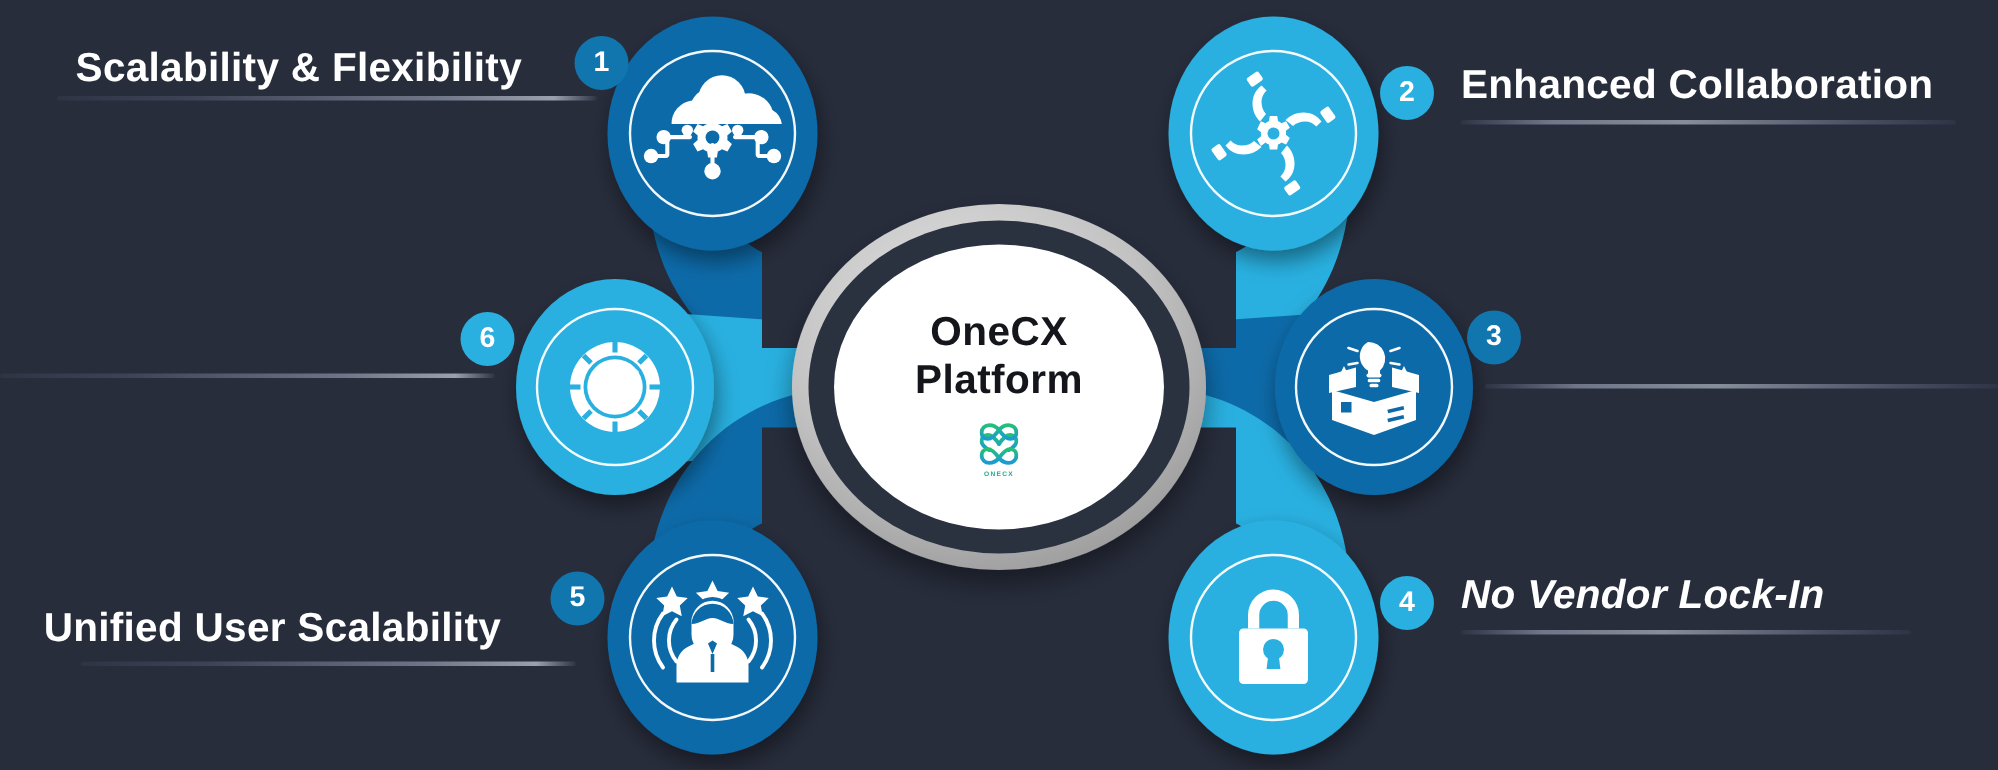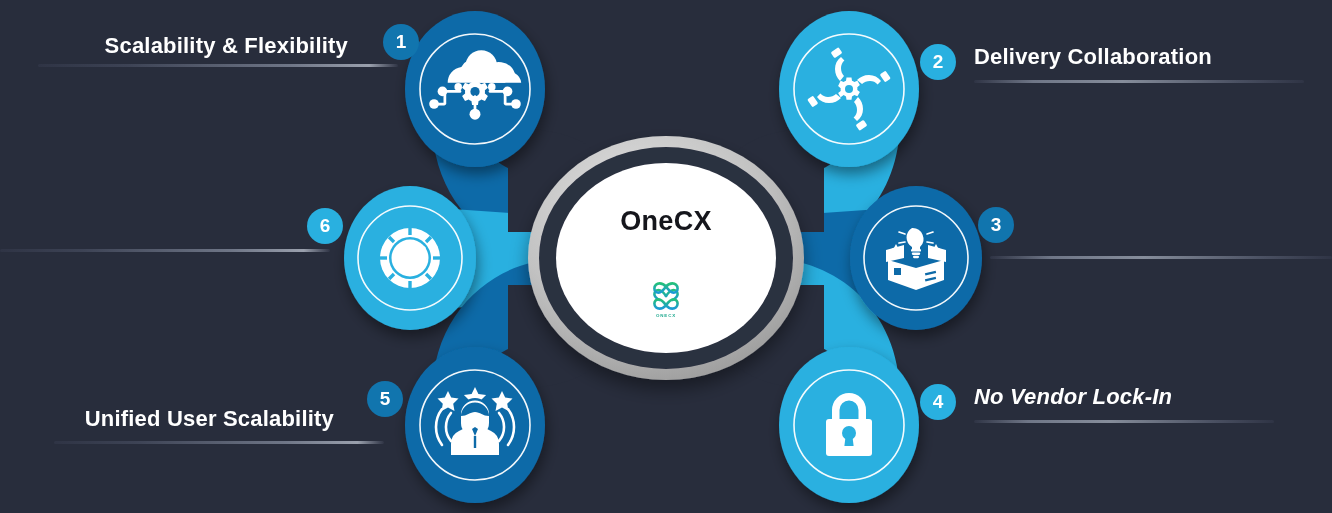--- a/index.html
+++ b/index.html
@@ -23,21 +23,21 @@
     left: 0; top: 0;
     width: 1332px;
     height: 513px;
   }
 
   
   .label-block {
     position: absolute;
     color: #ffffff;
     font-weight: bold;
-    font-size: 22px;
+    font-size: 27px;
     letter-spacing: 0.2px;
     line-height: 27px;
     white-space: pre-line;
   }
   .label-left  { text-align: right; }
   .label-right { text-align: left; }
 
   .rule {
     position: absolute;
     height: 3px;
@@ -318,20 +318,21 @@
 
     <g filter="url(#hubShadow)">
       <ellipse cx="666" cy="258" rx="138" ry="122" fill="url(#hubRingGrad)"></ellipse>
       <ellipse cx="666" cy="258" rx="127" ry="111" fill="#2b3040"></ellipse>
       <ellipse cx="666" cy="258" rx="110" ry="95" fill="#ffffff"></ellipse>
     </g>
   </svg>
 
   <div class="hub-text">
     <div>OneCX</div>
+    <div>Platform</div>
   </div>
   <div class="hub-logo">
     <svg class="hub-logo-mark" width="26" height="30" viewBox="0 0 26 30">
       <g fill="none" stroke="url(#logoGrad)" stroke-width="2.6" stroke-linecap="round" stroke-linejoin="round">
         <path d="M 13 14 C 10 9.5 8 8 5.5 8 C 2.8 8 1.4 10 1.4 12.2 C 1.4 14.8 4 16.6 6.4 18"></path>
         <path d="M 13 14 C 16 9.5 18 8 20.5 8 C 23.2 8 24.6 10 24.6 12.2 C 24.6 14.8 22 16.6 19.6 18"></path>
         <path d="M 13 4.6 C 10 9 8 10.6 5.5 10.6 C 2.8 10.6 1.4 8.6 1.4 6.4 C 1.4 3.4 3.8 1.4 6.6 1.4 C 9.6 1.4 11.6 3 13 4.6 Z"></path>
         <path d="M 13 4.6 C 16 9 18 10.6 20.5 10.6 C 23.2 10.6 24.6 8.6 24.6 6.4 C 24.6 3.4 22.2 1.4 19.4 1.4 C 16.4 1.4 14.4 3 13 4.6 Z"></path>
         <path d="M 13 23.4 C 10 19 8 17.4 5.5 17.4 C 2.8 17.4 1.4 19.4 1.4 21.6 C 1.4 24.6 3.8 26.6 6.6 26.6 C 9.6 26.6 11.6 25 13 23.4 Z"></path>
         <path d="M 13 23.4 C 16 19 18 17.4 20.5 17.4 C 23.2 17.4 24.6 19.4 24.6 21.6 C 24.6 24.6 22.2 26.6 19.4 26.6 C 16.4 26.6 14.4 25 13 23.4 Z"></path>
@@ -339,21 +340,21 @@
     </svg>
     <span class="hub-logo-word">ONECX</span>
   </div>
 
   <div class="label-block label-left" style="left:0px; top:32px; width:348px;">Scalability &amp; Flexibility</div>
   <div class="rule rule-left" style="left:38px; top:64px; width:360px;"></div>
   <div class="badge" style="left:383px; top:24px; background:#1175ae;">
     <span>1</span>
   </div>
 
-  <div class="label-block label-right" style="left:974px; top:43px; width:350px;">Delivery Collaboration</div>
+  <div class="label-block label-right" style="left:974px; top:43px; width:350px;">Enhanced Collaboration</div>
   <div class="rule rule-right" style="left:974px; top:80px; width:330px;"></div>
   <div class="badge" style="left:920px; top:44px; background:#29b0e0;">
     <span>2</span>
   </div>
 
   <div class="rule rule-left" style="left:0px; top:249px; width:330px;"></div>
   <div class="badge" style="left:307px; top:208px; background:#29b0e0;">
     <span>6</span>
   </div>
 

